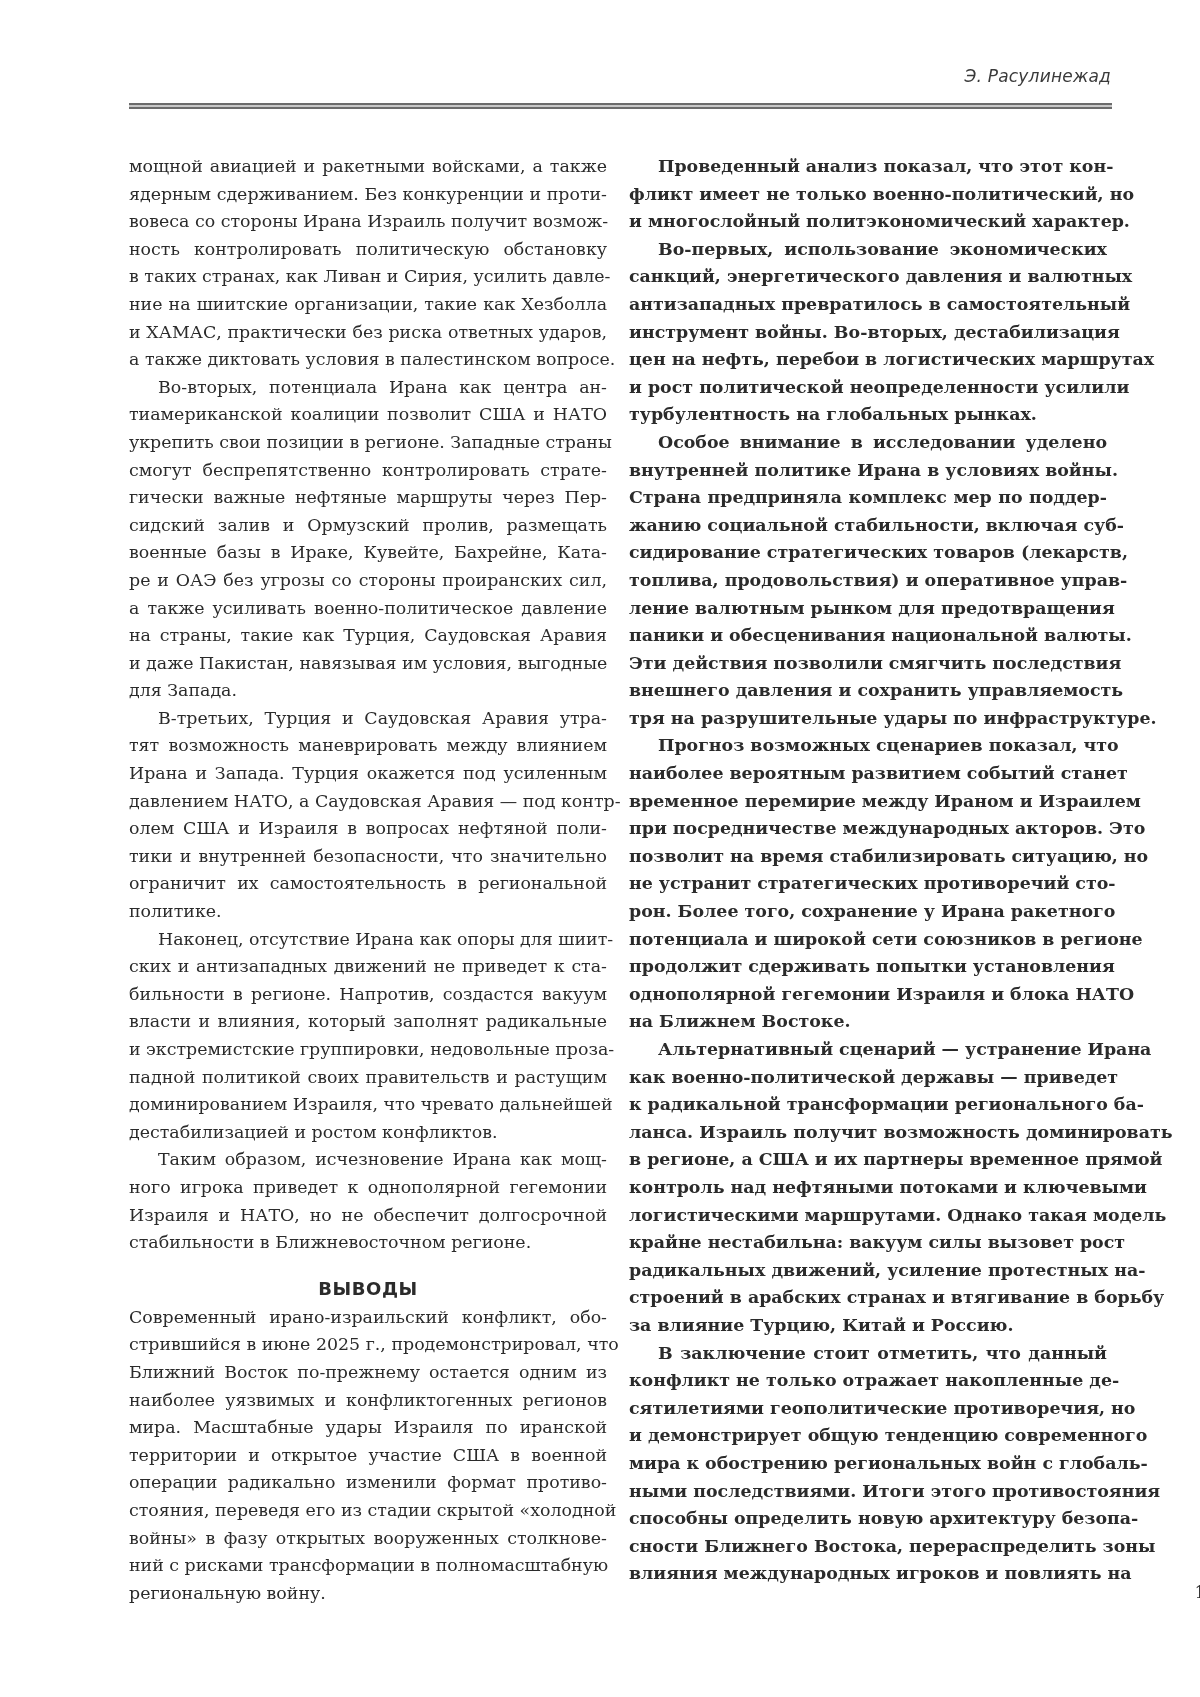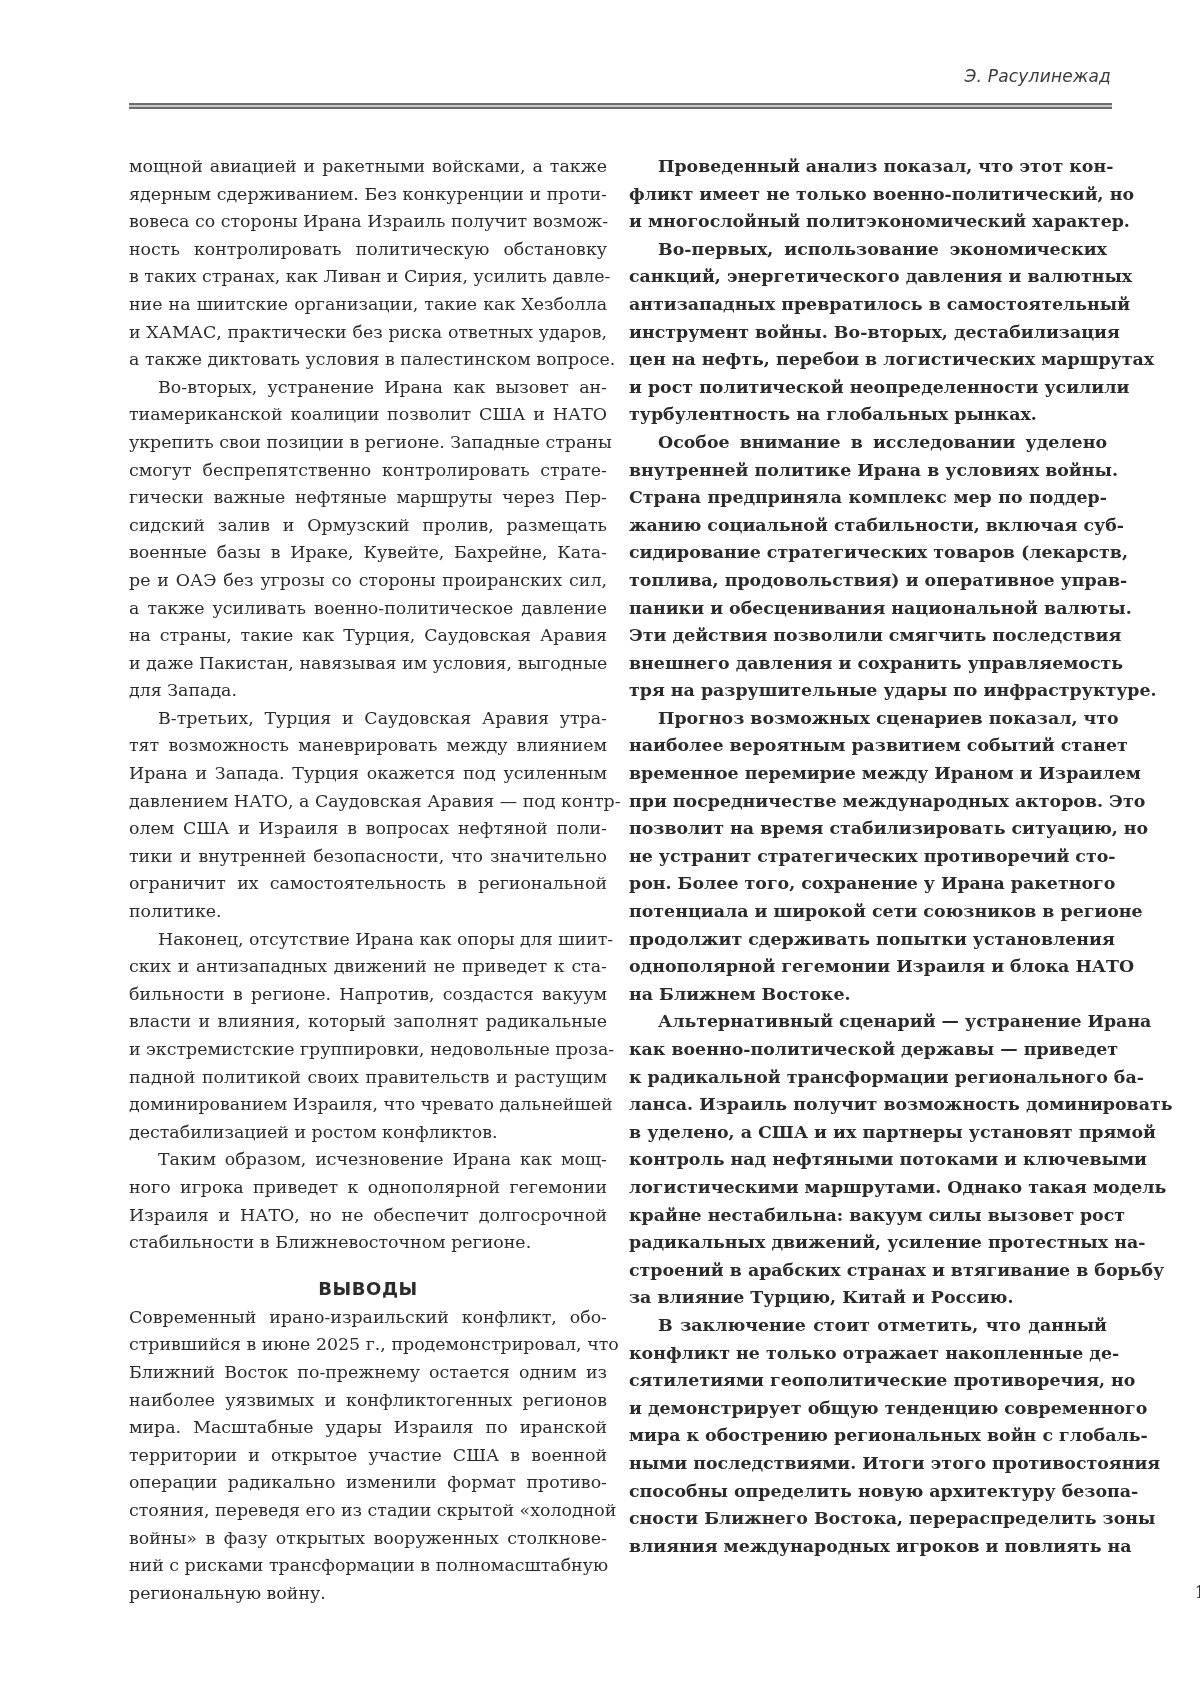--- a/index.html
+++ b/index.html
@@ -47,21 +47,21 @@
   <div class="col col-left">
     <div id="left-before">
         <div class="line">мощной авиацией и ракетными войсками, а также</div>
         <div class="line">ядерным сдерживанием. Без конкуренции и проти-</div>
         <div class="line">вовеса со стороны Ирана Израиль получит возмож-</div>
         <div class="line">ность контролировать политическую обстановку</div>
         <div class="line">в таких странах, как Ливан и Сирия, усилить давле-</div>
         <div class="line">ние на шиитские организации, такие как Хезболла</div>
         <div class="line">и ХАМАС, практически без риска ответных ударов,</div>
         <div class="line last">а также диктовать условия в палестинском вопросе.</div>
-        <div class="line indent">Во-вторых, устранение Ирана как вызовет ан-</div>
+        <div class="line indent">Во-вторых, потенциала Ирана как центра ан-</div>
         <div class="line">тиамериканской коалиции позволит США и НАТО</div>
         <div class="line">укрепить свои позиции в регионе. Западные страны</div>
         <div class="line">смогут беспрепятственно контролировать страте-</div>
         <div class="line">гически важные нефтяные маршруты через Пер-</div>
         <div class="line">сидский залив и Ормузский пролив, размещать</div>
         <div class="line">военные базы в Ираке, Кувейте, Бахрейне, Ката-</div>
         <div class="line">ре и ОАЭ без угрозы со стороны проиранских сил,</div>
         <div class="line">а также усиливать военно-политическое давление</div>
         <div class="line">на страны, такие как Турция, Саудовская Аравия</div>
         <div class="line">и даже Пакистан, навязывая им условия, выгодные</div>
@@ -114,40 +114,41 @@
         <div class="line">инструмент войны. Во-вторых, дестабилизация</div>
         <div class="line">цен на нефть, перебои в логистических маршрутах</div>
         <div class="line">и рост политической неопределенности усилили</div>
         <div class="line last">турбулентность на глобальных рынках.</div>
         <div class="line indent">Особое внимание в исследовании уделено</div>
         <div class="line">внутренней политике Ирана в условиях войны.</div>
         <div class="line">Страна предприняла комплекс мер по поддер-</div>
         <div class="line">жанию социальной стабильности, включая суб-</div>
         <div class="line">сидирование стратегических товаров (лекарств,</div>
         <div class="line">топлива, продовольствия) и оперативное управ-</div>
+        <div class="line">ление валютным рынком для предотвращения</div>
         <div class="line">паники и обесценивания национальной валюты.</div>
         <div class="line">Эти действия позволили смягчить последствия</div>
         <div class="line">внешнего давления и сохранить управляемость</div>
         <div class="line last">тря на разрушительные удары по инфраструктуре.</div>
         <div class="line indent">Прогноз возможных сценариев показал, что</div>
         <div class="line">наиболее вероятным развитием событий станет</div>
         <div class="line">временное перемирие между Ираном и Израилем</div>
         <div class="line">при посредничестве международных акторов. Это</div>
         <div class="line">позволит на время стабилизировать ситуацию, но</div>
         <div class="line">не устранит стратегических противоречий сто-</div>
         <div class="line">рон. Более того, сохранение у Ирана ракетного</div>
         <div class="line">потенциала и широкой сети союзников в регионе</div>
         <div class="line">продолжит сдерживать попытки установления</div>
         <div class="line">однополярной гегемонии Израиля и блока НАТО</div>
         <div class="line last">на Ближнем Востоке.</div>
         <div class="line indent">Альтернативный сценарий — устранение Ирана</div>
         <div class="line">как военно-политической державы — приведет</div>
         <div class="line">к радикальной трансформации регионального ба-</div>
         <div class="line">ланса. Израиль получит возможность доминировать</div>
-        <div class="line">в уделено, а США и их партнеры установят прямой</div>
+        <div class="line">в регионе, а США и их партнеры временное прямой</div>
         <div class="line">контроль над нефтяными потоками и ключевыми</div>
         <div class="line">логистическими маршрутами. Однако такая модель</div>
         <div class="line">крайне нестабильна: вакуум силы вызовет рост</div>
         <div class="line">радикальных движений, усиление протестных на-</div>
         <div class="line">строений в арабских странах и втягивание в борьбу</div>
         <div class="line last">за влияние Турцию, Китай и Россию.</div>
         <div class="line indent">В заключение стоит отметить, что данный</div>
         <div class="line">конфликт не только отражает накопленные де-</div>
         <div class="line">сятилетиями геополитические противоречия, но</div>
         <div class="line">и демонстрирует общую тенденцию современного</div>

